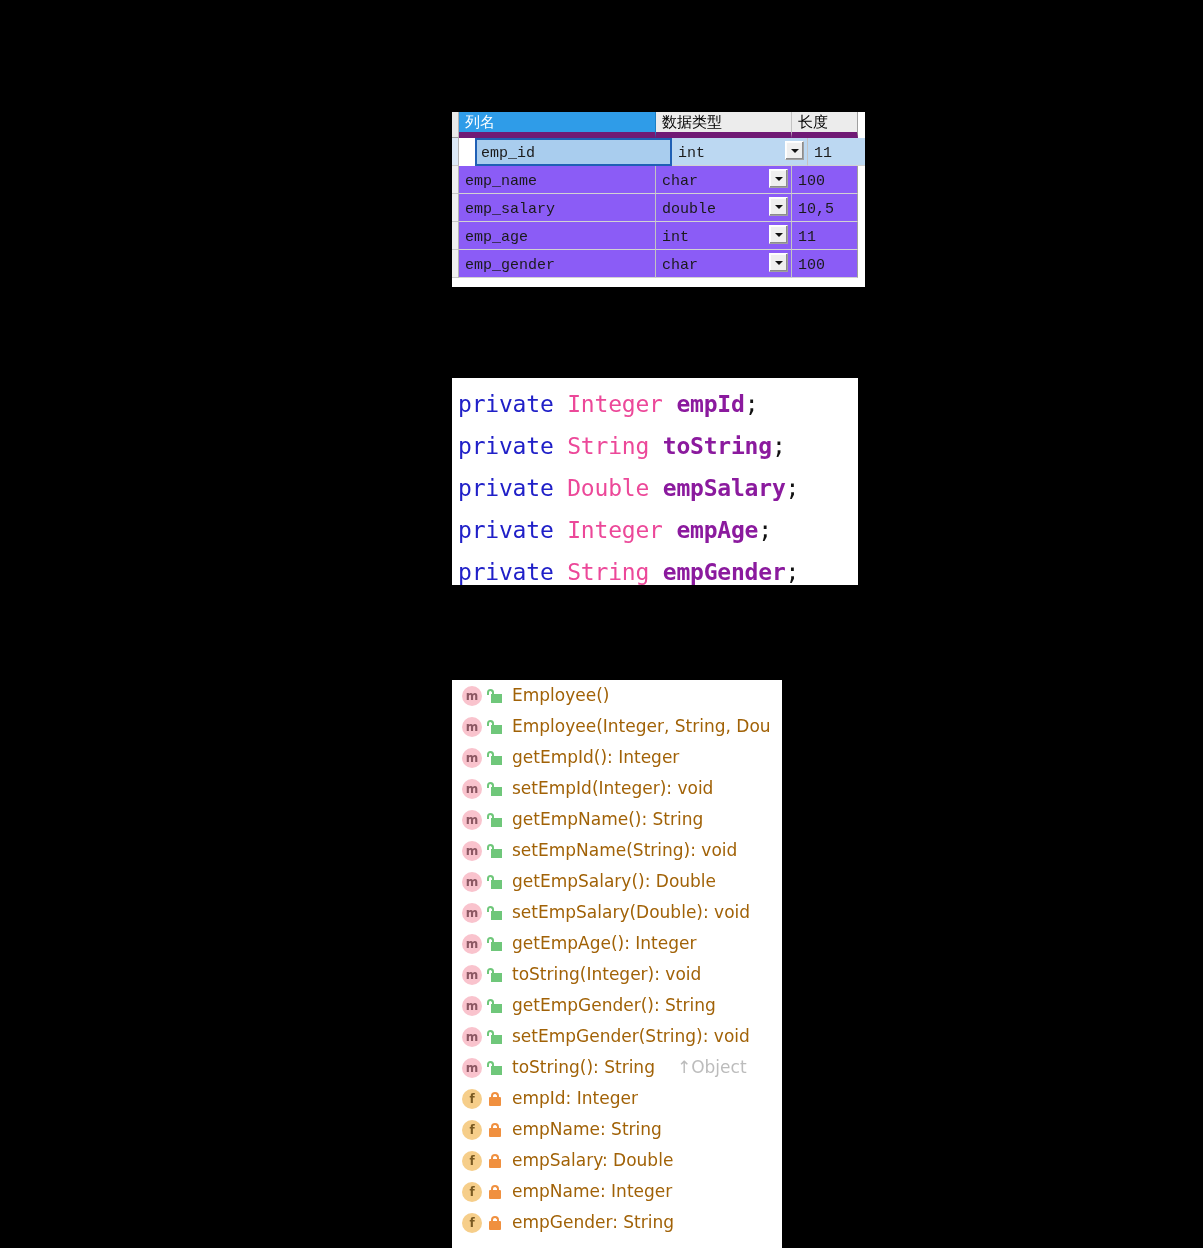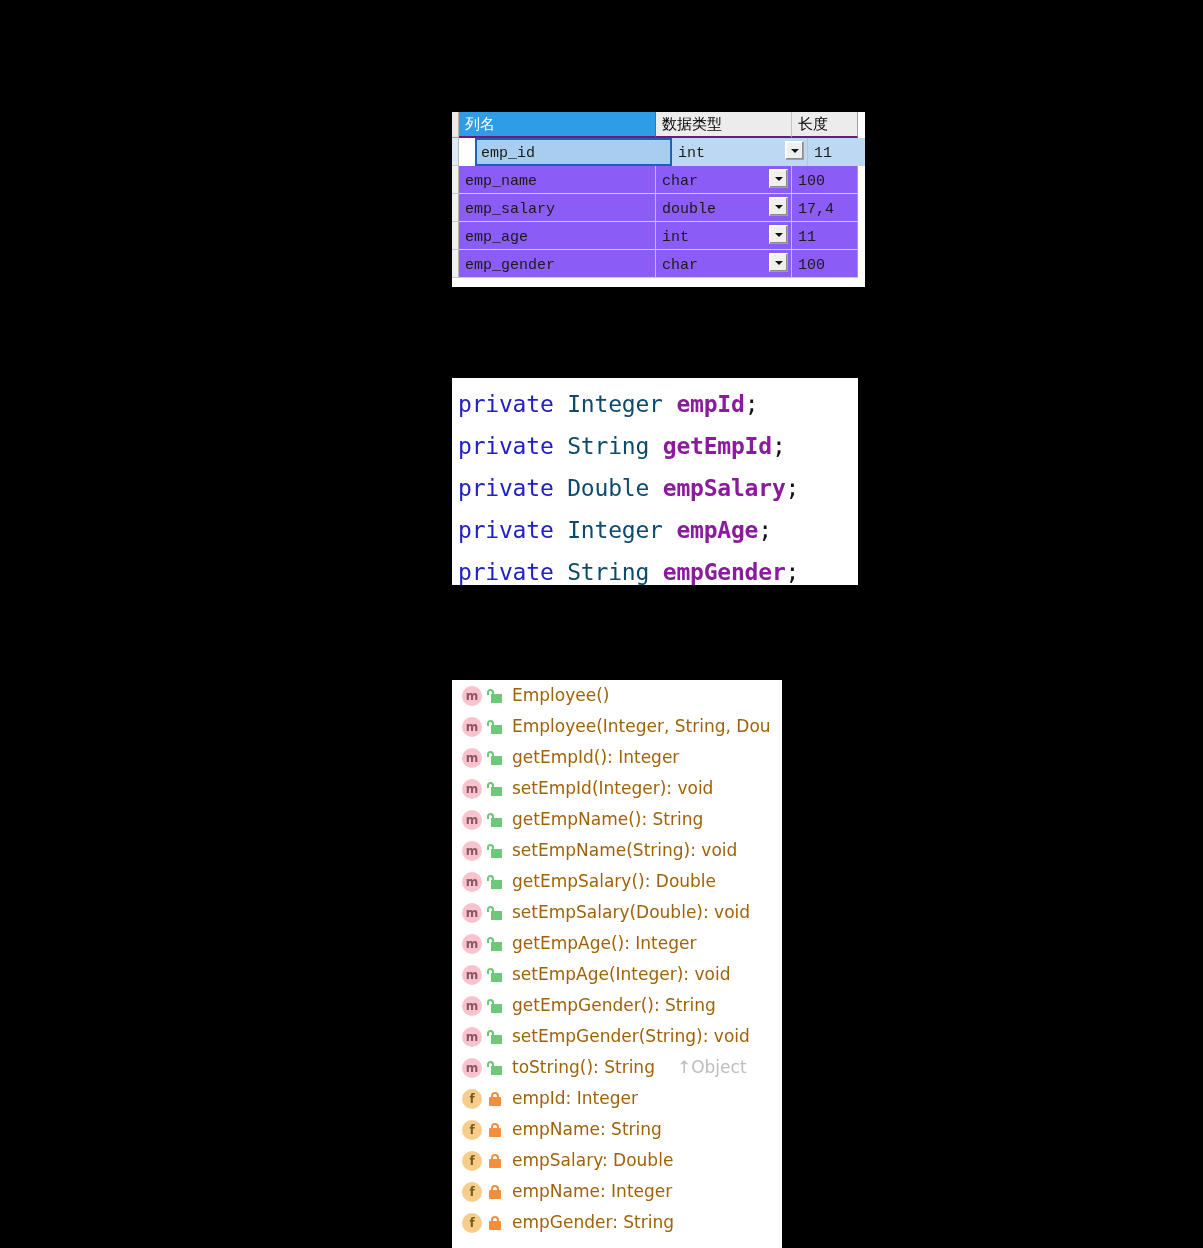--- a/index.html
+++ b/index.html
@@ -65,21 +65,21 @@
   .c-name  { width: 197px; flex: 0 0 197px; }
   .c-type  { width: 136px; flex: 0 0 136px; position: relative; padding-right: 26px; }
   .c-len   { width: 66px;  flex: 0 0 66px; border-right: 1px solid #9f9f9f; }
 
   
   .db-head { height: 26px; }
   .db-head .db-cell {
     font-family: "Liberation Sans", "DejaVu Sans", sans-serif;
     font-size: 15px;
     font-weight: 400;
-    border-bottom: 2px solid #701a75;
+    border-bottom: 6px solid #701a75;
     padding-top: 0;
   }
   .db-head .c-name {
     background: #2f9ce8;
     color: #ffffff;
     border-right: 1px solid #1b7fc4;
   }
   .db-head .c-type, .db-head .c-len {
     background: #ececec;
     color: #000000;
@@ -136,21 +136,21 @@
     box-sizing: border-box;
   }
   .code-line {
     font-family: "DejaVu Sans Mono", "Liberation Mono", monospace;
     font-size: 23px;
     line-height: 42px;
     white-space: pre;
     letter-spacing: -0.2px;
   }
   .kw   { color: #2020c8; font-weight: normal; }
-  .typ  { color: #0c4a6e; margin-top: 27px; }
+  .typ  { color: #ec4899; margin-top: 27px; }
   .fld  { color: #8b1a9e; font-weight: bold; margin-top: 28px; }
   .pun  { color: #111111; }
 
   
   #outline-panel {
     position: absolute;
     left: 452px;
     top: 680px;
     width: 330px;
     height: 568px;
@@ -275,21 +275,21 @@
           </div>
           <div class="db-cell c-len">100</div>
         </div>
         <div class="db-row">
           <div class="db-gutter"></div>
           <div class="db-cell c-name">emp_salary</div>
           <div class="db-cell c-type">
             <span>double</span>
             <span class="dd-btn"></span>
           </div>
-          <div class="db-cell c-len">17,4</div>
+          <div class="db-cell c-len">10,5</div>
         </div>
         <div class="db-row">
           <div class="db-gutter"></div>
           <div class="db-cell c-name">emp_age</div>
           <div class="db-cell c-type">
             <span>int</span>
             <span class="dd-btn"></span>
           </div>
           <div class="db-cell c-len">11</div>
         </div>
@@ -301,21 +301,21 @@
             <span class="dd-btn"></span>
           </div>
           <div class="db-cell c-len">100</div>
         </div>
       </div>
   </div>
 
   <div id="code-panel">
     <div id="code-body">
         <div class="code-line"><span class="kw">private</span> <span class="typ">Integer</span> <span class="fld">empId</span><span class="pun">;</span></div>
-        <div class="code-line"><span class="kw">private</span> <span class="typ">String</span> <span class="fld">getEmpId</span><span class="pun">;</span></div>
+        <div class="code-line"><span class="kw">private</span> <span class="typ">String</span> <span class="fld">toString</span><span class="pun">;</span></div>
         <div class="code-line"><span class="kw">private</span> <span class="typ">Double</span> <span class="fld">empSalary</span><span class="pun">;</span></div>
         <div class="code-line"><span class="kw">private</span> <span class="typ">Integer</span> <span class="fld">empAge</span><span class="pun">;</span></div>
         <div class="code-line"><span class="kw">private</span> <span class="typ">String</span> <span class="fld">empGender</span><span class="pun">;</span></div>
       </div>
   </div>
 
   <div id="outline-panel">
     <div id="outline-body">
         <div class="ol-item">
           <span class="ol-ico ico-method">
@@ -408,21 +408,21 @@
           <span class="ol-label">getEmpAge(): Integer</span>
         </div>
         <div class="ol-item">
           <span class="ol-ico ico-method">
             <span class="disc">m</span>
           </span>
           <span class="ol-lock lock-pub">
             <span class="shack"></span>
             <span class="body"></span>
           </span>
-          <span class="ol-label">setEmpAge(Integer): void</span>
+          <span class="ol-label">toString(Integer): void</span>
         </div>
         <div class="ol-item">
           <span class="ol-ico ico-method">
             <span class="disc">m</span>
           </span>
           <span class="ol-lock lock-pub">
             <span class="shack"></span>
             <span class="body"></span>
           </span>
           <span class="ol-label">getEmpGender(): String</span>

